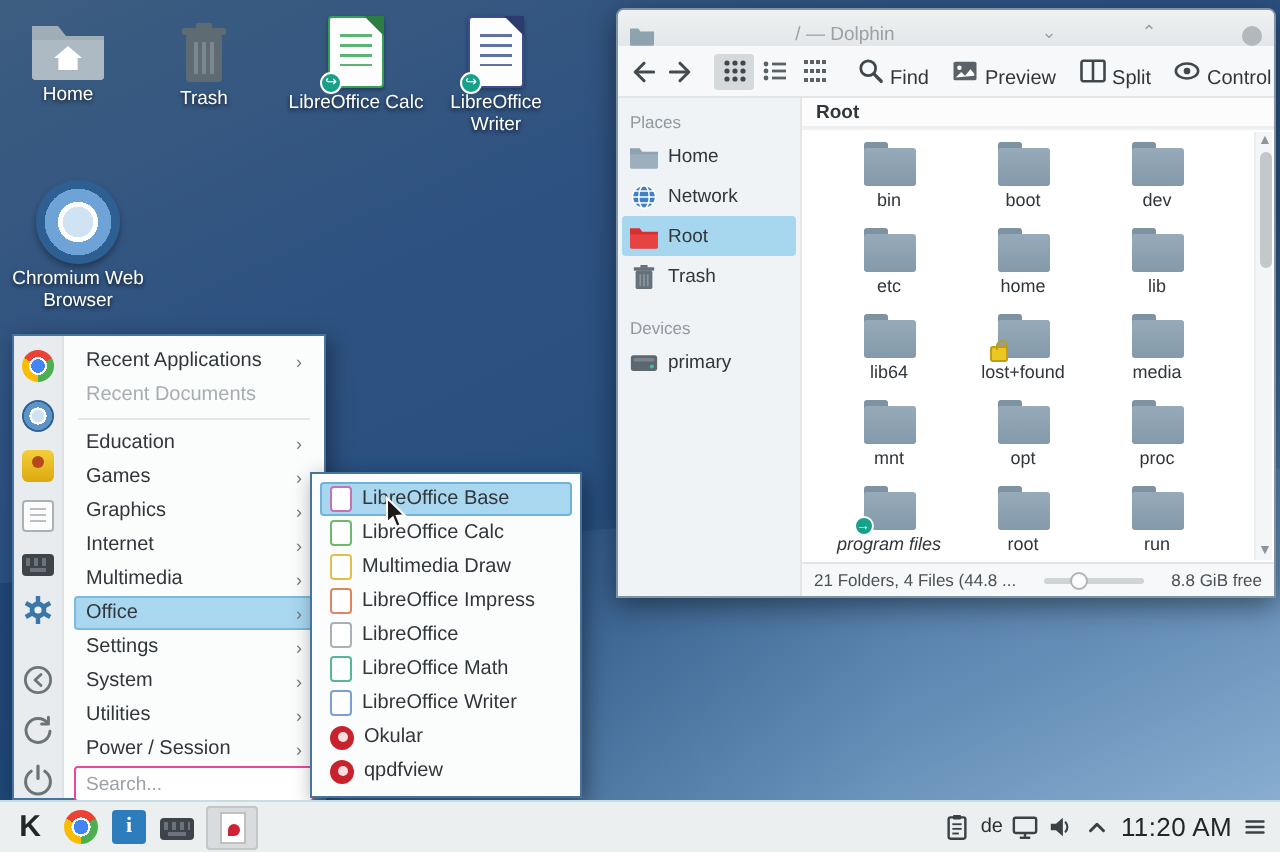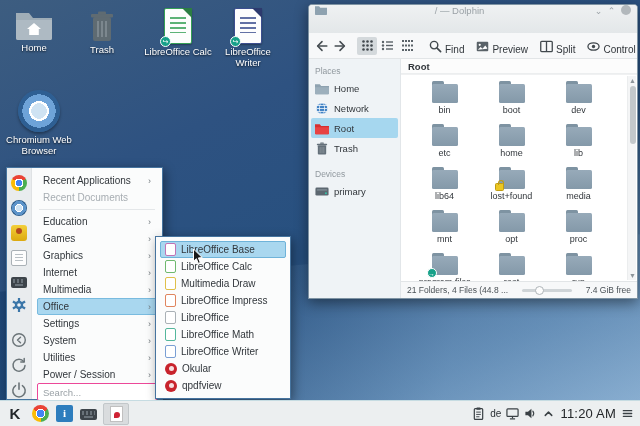--- a/index.html
+++ b/index.html
@@ -34,22 +34,22 @@
   .page-writer .fold { border-color:transparent #2d3a6e transparent transparent; }
   .shortcut-emblem { position:absolute; left:-5px; bottom:-4px; width:11px; height:11px; border-radius:50%;
     background:#17a189; border:1px solid #fff; color:#fff; font-size:7px; line-height:10px; text-align:center; }
   .g-chromium { width:42px; height:42px; border-radius:50%;
     background:radial-gradient(circle at 50% 50%, #cfe3f3 0 26%, #ffffff 26% 34%, #6ea3d8 34% 56%, #2e5f93 56% 100%);
     box-shadow:0 2px 3px rgba(0,0,0,.35); }
 
   
   .window { position:absolute; left:308px; top:4px; width:330px; height:295px; background:#fcfcfc;
     border:1px solid #7e93a3; border-radius:4px 4px 0 0; box-shadow:0 4px 14px rgba(0,0,0,.45); display:flex; flex-direction:column; }
-  .titlebar { height:28px; background:linear-gradient(#eff1f2,#e3e7e9); border-radius:3px 3px 0 0;
-    display:flex; align-items:flex-start; padding:0 6px; flex:none; }
+  .titlebar { height:18px; background:linear-gradient(#eff1f2,#e3e7e9); border-radius:3px 3px 0 0;
+    display:flex; align-items:flex-end; padding:0 6px; flex:none;gap:37px; }
   .tb-title { flex:1; text-align:center; color:#9aa1a6; font-size:9.5px; }
   .tb-btn { width:13px; text-align:center; color:#9aa1a6; font-size:9px; line-height:13px; }
   .tb-close { width:10px; height:10px; border-radius:50%; background:#b2b8bc; margin-left:3px; }
   .tb-appicon svg { width:12px; height:10px; display:block; }
 
   .toolbar { height:26px; background:#f7f8f9; border-bottom:1px solid #e2e5e7; display:flex; align-items:center;
     padding:0 6px; gap:4px; flex:none; }
   .nav-btn svg { width:14px; height:14px; display:block; }
   .viewmodes { display:flex; margin-left:6px; border-radius:2px; }
   .vm-btn { width:20px; height:18px; display:flex; align-items:center; justify-content:center; border-radius:2px; }
@@ -518,21 +518,21 @@
             <span class="sb-thumb"></span>
             <span class="sb-arrow" style="bottom:0">▼</span>
           </div>
         </div>
         <div class="statusbar">
           <span class="status-left">21 Folders, 4 Files (44.8 ...</span>
           <span class="zoom-slider">
             <span class="zs-track"></span>
             <span class="zs-handle" id="zs-handle" style="left: 26%;"></span>
           </span>
-          <span class="status-right">7.4 GiB free</span>
+          <span class="status-right">8.8 GiB free</span>
         </div>
       </div>
     </div>
   </div>
 
   <div class="appmenu">
     <div class="fav-strip" id="fav-strip">
         <span class="fav-icon chrome-ball"></span>
         <span class="fav-icon chromium-ball"></span>
         <span class="fav-icon yellow-app"></span>

